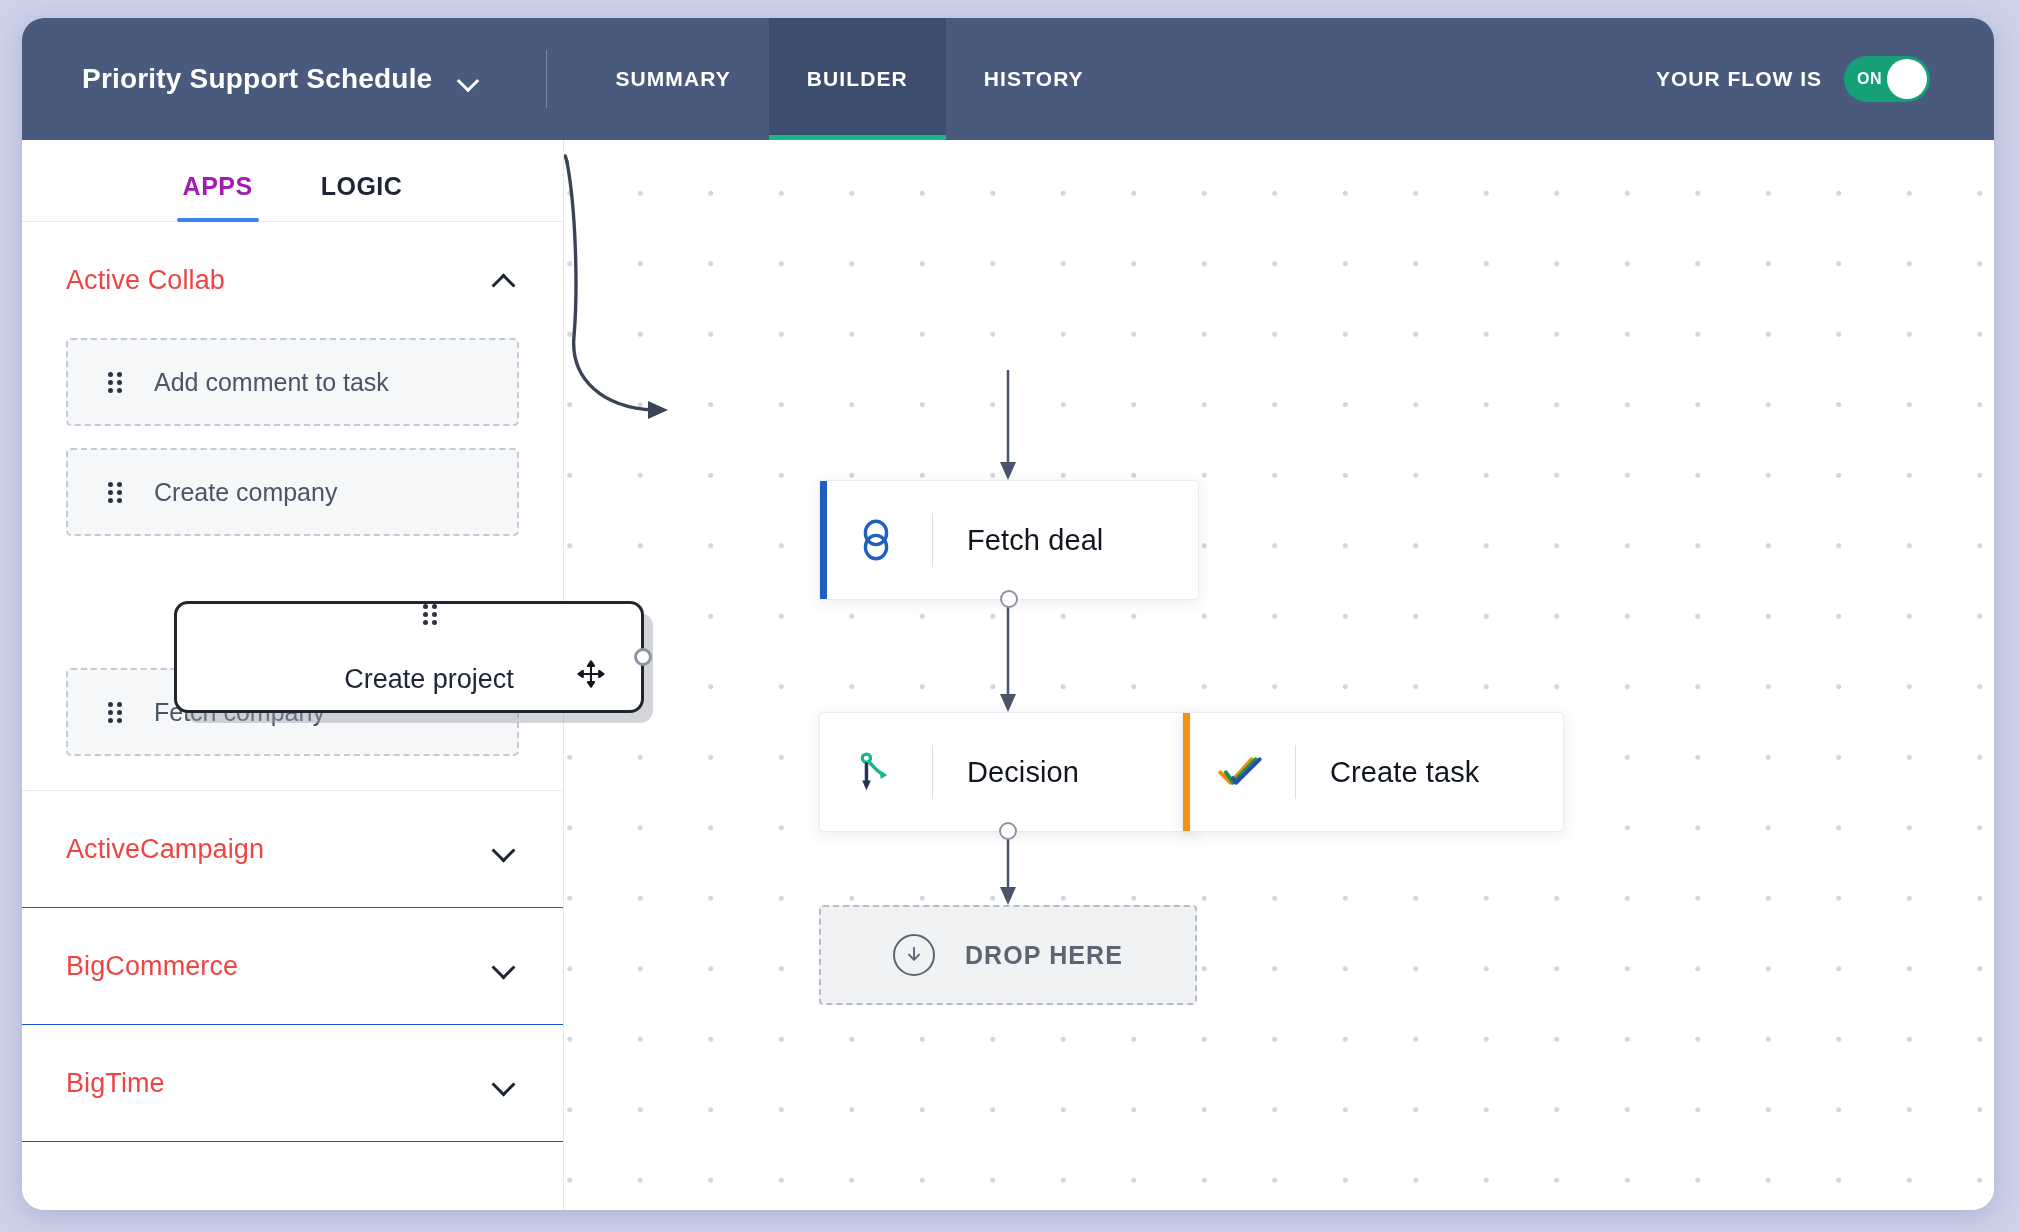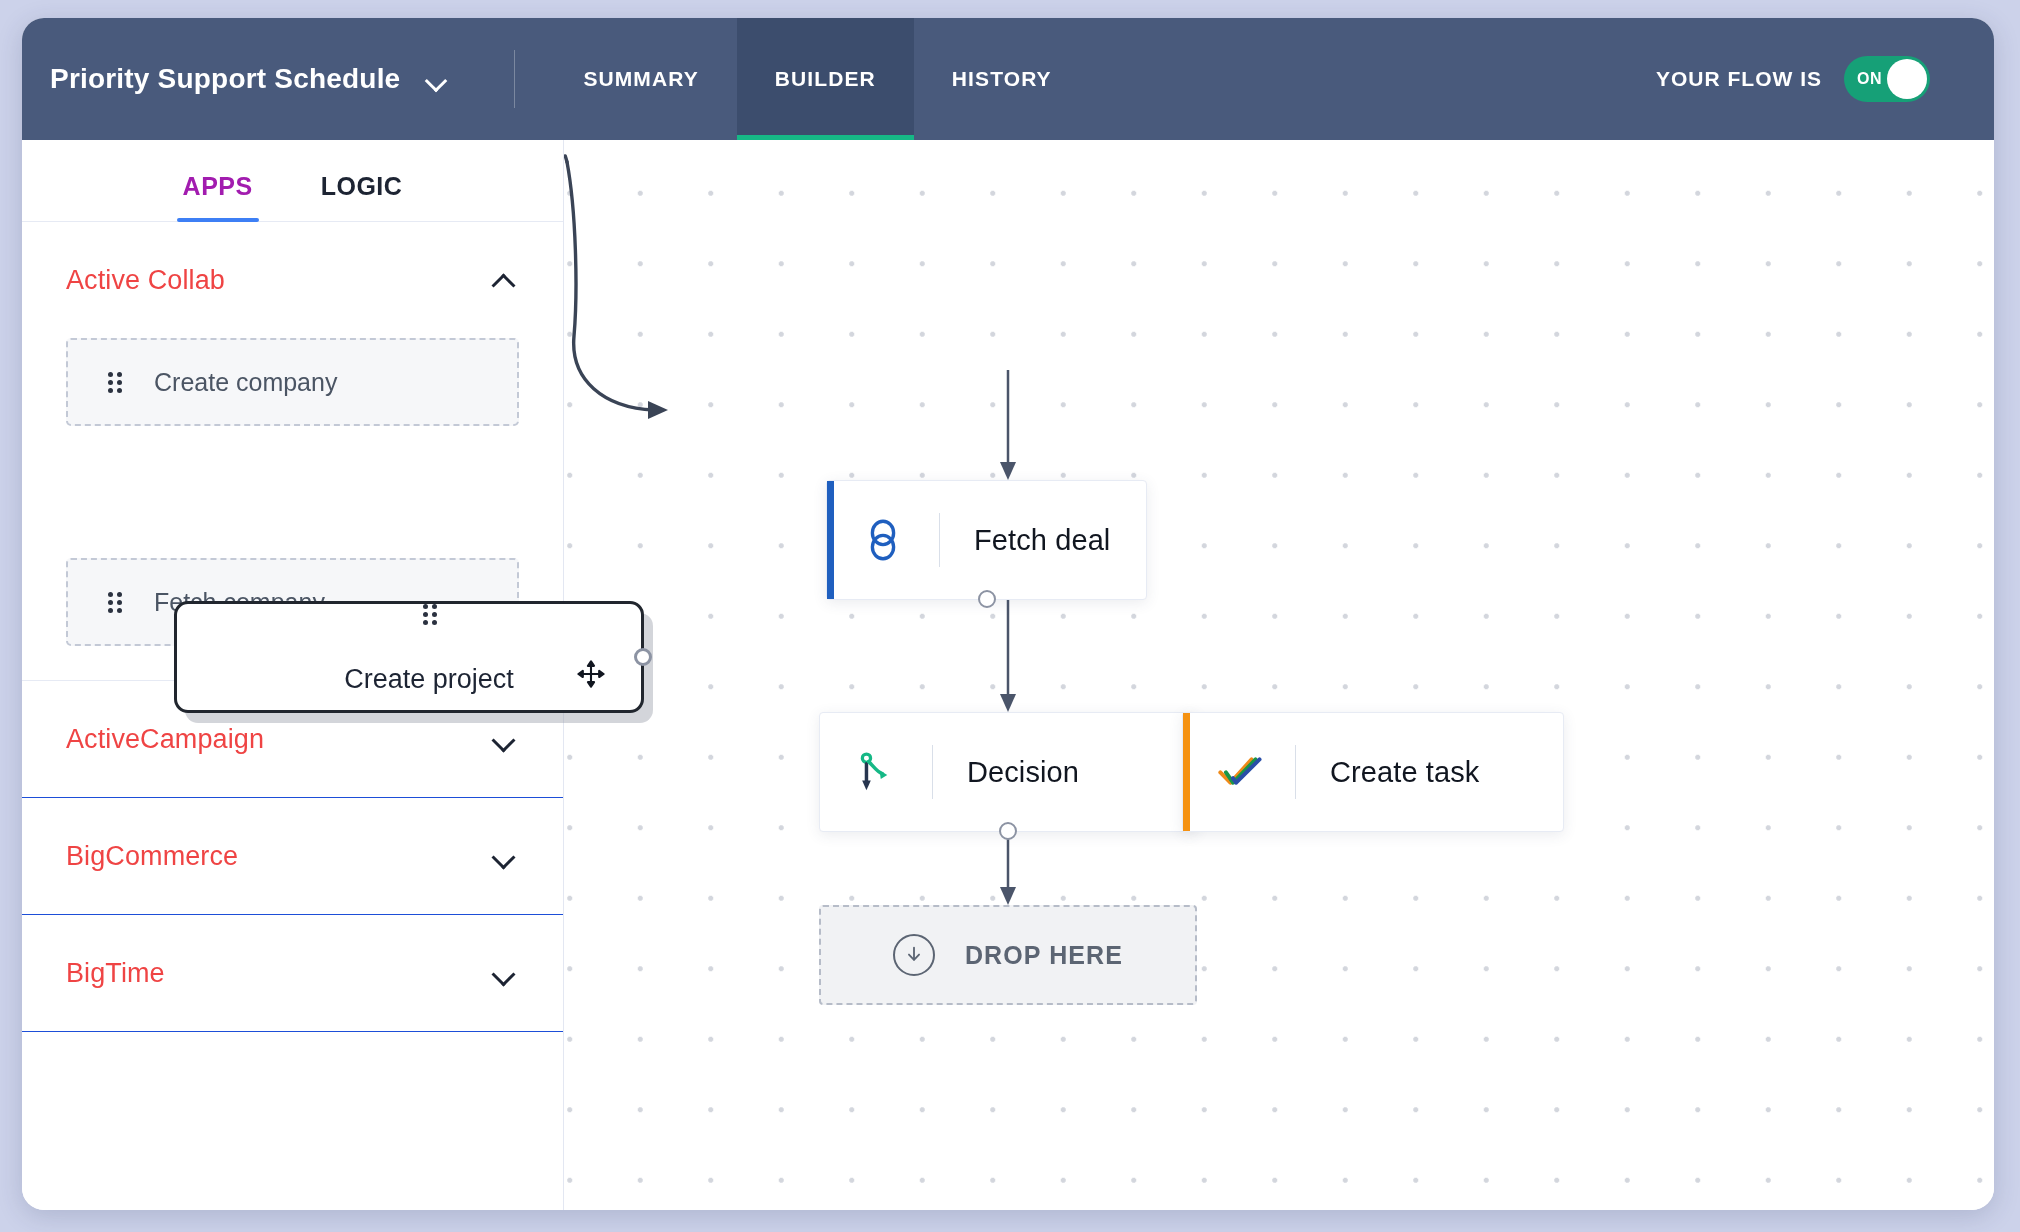--- a/index.html
+++ b/index.html
@@ -38,21 +38,21 @@
     min-height: 122px;
     background: #495a7c;
     display: flex;
     align-items: stretch;
     position: relative;
   }
 
   .flow-title-zone {
     display: flex;
     align-items: center;
-    padding-left: 28px;
+    padding-left: 60px;
     gap: 26px;
     cursor: pointer;
   }
 
   .flow-title {
     color: #ffffff;
     font-size: 28px;
     font-weight: bold;
     letter-spacing: 0.2px;
     white-space: nowrap;
@@ -482,20 +482,31 @@
 
       <div class="side-scroll">
 
         <div class="app-group open">
           <div class="group-head">
             <span class="group-name">Active Collab</span>
             <span class="chev up"></span>
           </div>
           <div class="group-items">
 
+            <div class="drag-item">
+              <span class="dots6">
+                    <i></i>
+                    <i></i>
+                    <i></i>
+                    <i></i>
+                    <i></i>
+                    <i></i>
+                  </span>
+              <span class="drag-label">Add comment to task</span>
+            </div>
 
             <div class="drag-item">
               <span class="dots6">
                     <i></i>
                     <i></i>
                     <i></i>
                     <i></i>
                     <i></i>
                     <i></i>
                   </span>
@@ -564,21 +575,21 @@
         <polygon points="444,572 436,554 452,554" fill="#4b556a"></polygon>
 
         <line x1="444" y1="692" x2="444" y2="750" stroke="#4b556a" stroke-width="2.5"></line>
         <polygon points="444,765 436,747 452,747" fill="#4b556a"></polygon>
 
         <line x1="642" y1="632" x2="605" y2="632" stroke="#4b556a" stroke-width="2.5"></line>
         <polygon points="618,632 600,624 600,640" fill="#4b556a"></polygon>
       </svg>
 
 
-      <div class="node" style="left:262px; top:340px; width:321px;">
+      <div class="node" style="left:255px; top:340px; width:380px;">
         <span class="accent" style="background:#1f5fbf"></span>
         <span class="node-icon">
           <svg width="50" height="50" viewBox="0 0 24 24" fill="none" stroke="#1f5fbf" stroke-width="1.6">
             <ellipse cx="12" cy="8.6" rx="5.1" ry="5.6"></ellipse>
             <ellipse cx="12" cy="15.4" rx="5.1" ry="5.6"></ellipse>
           </svg>
         </span>
         <span class="node-sep"></span>
         <span class="node-title">Fetch deal</span>
         <span class="port bottom"></span>

